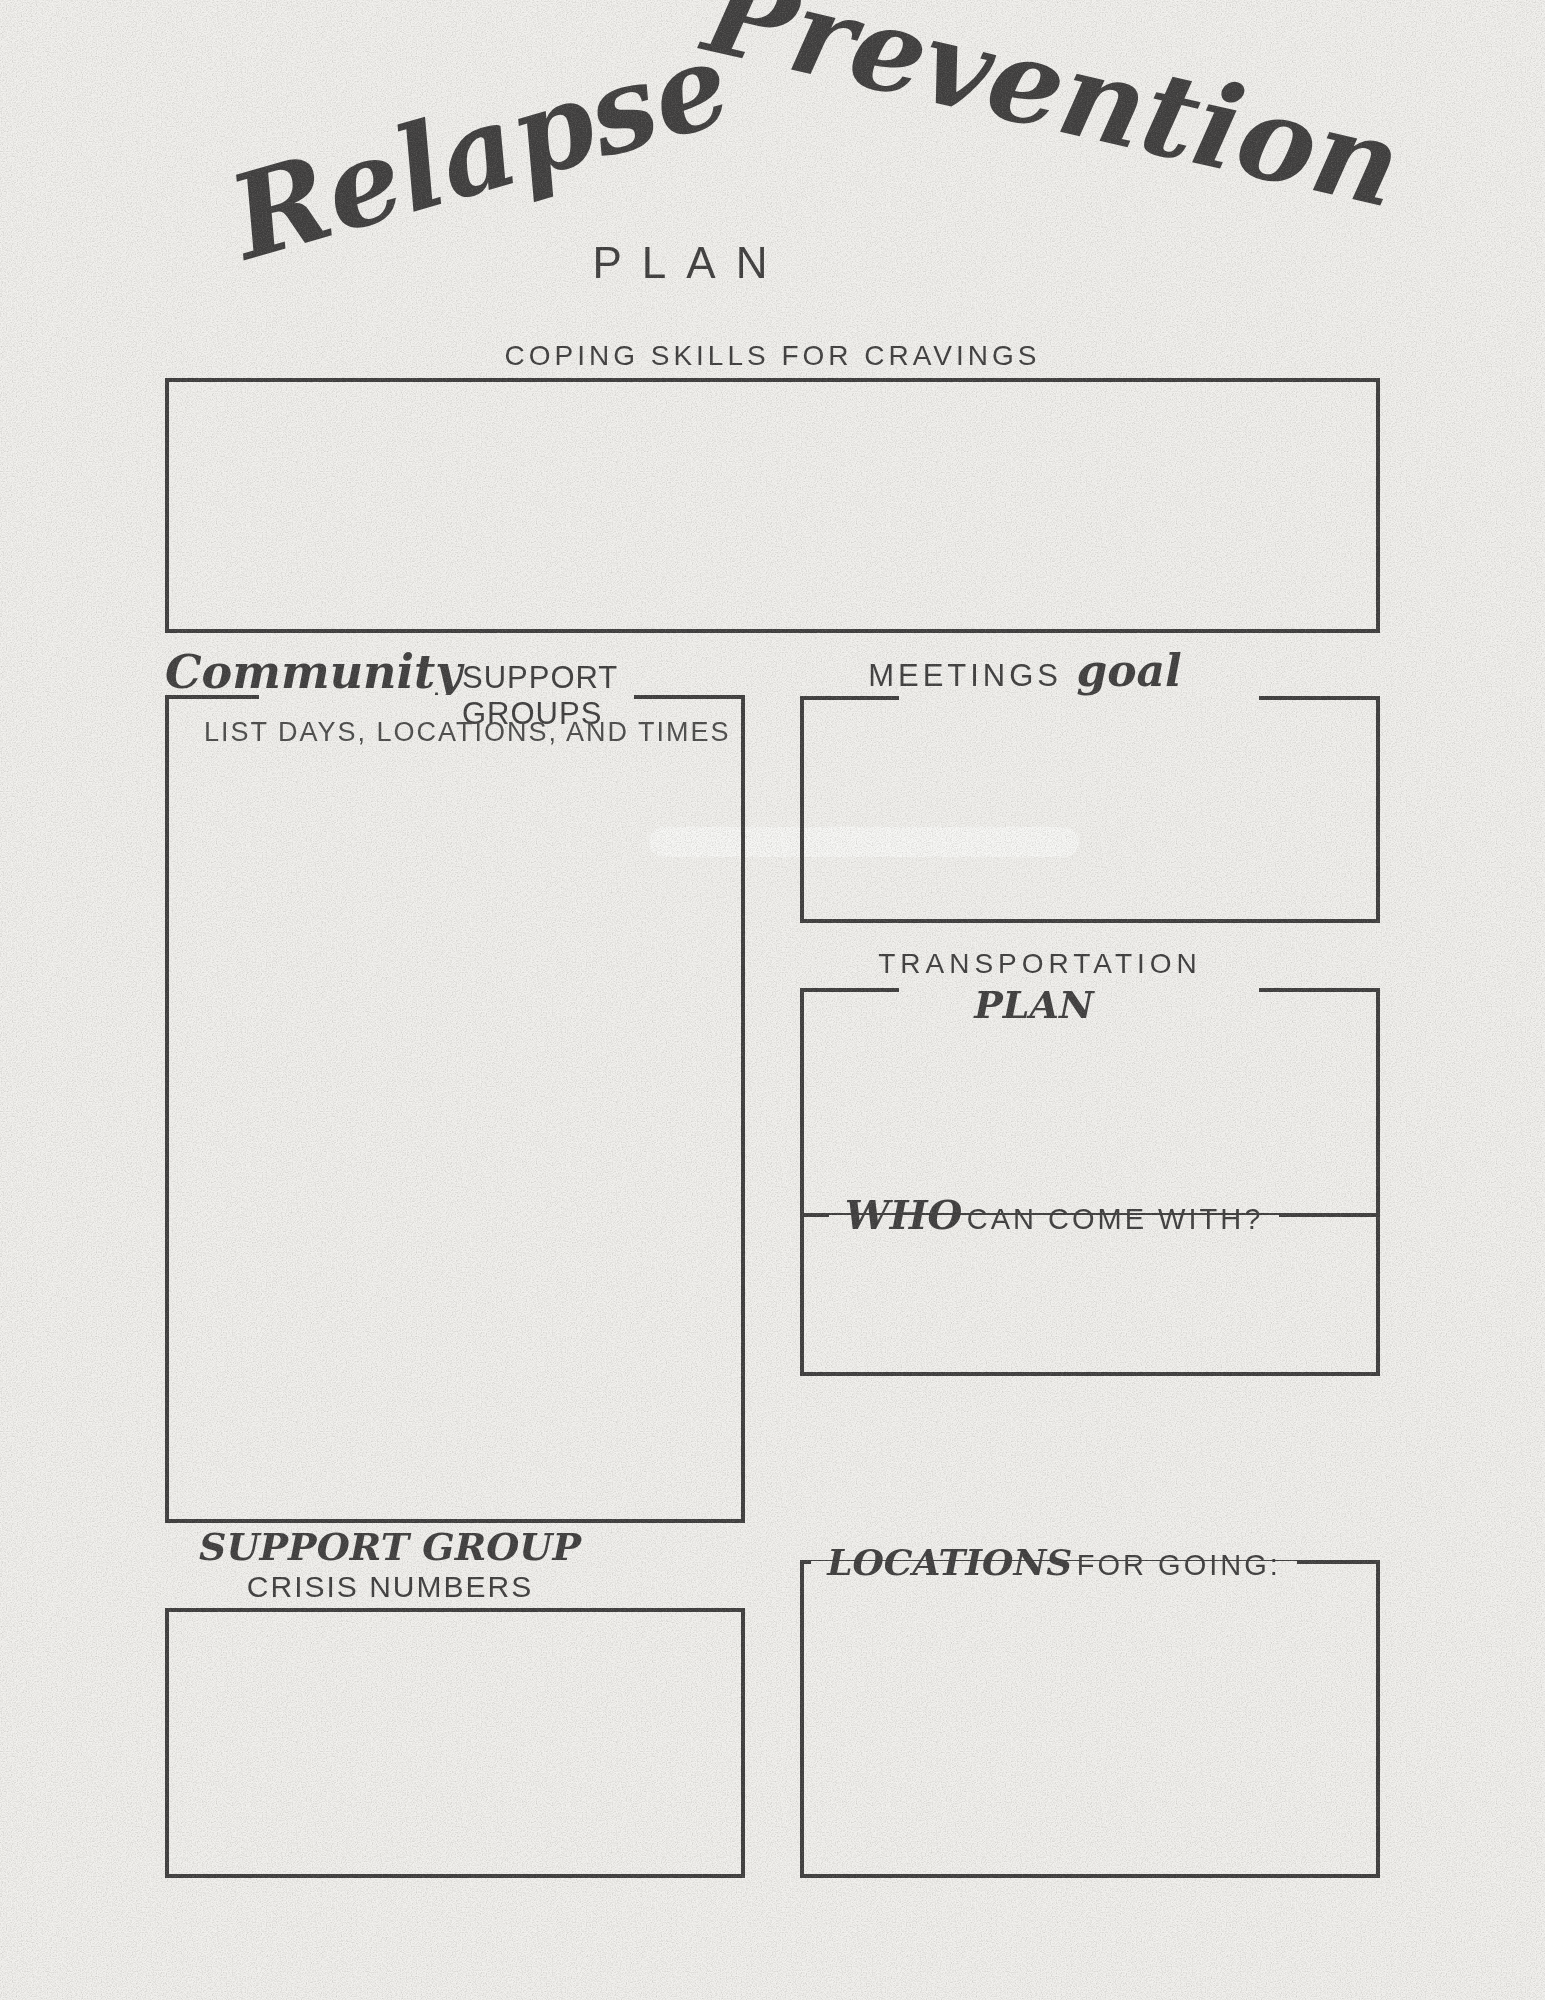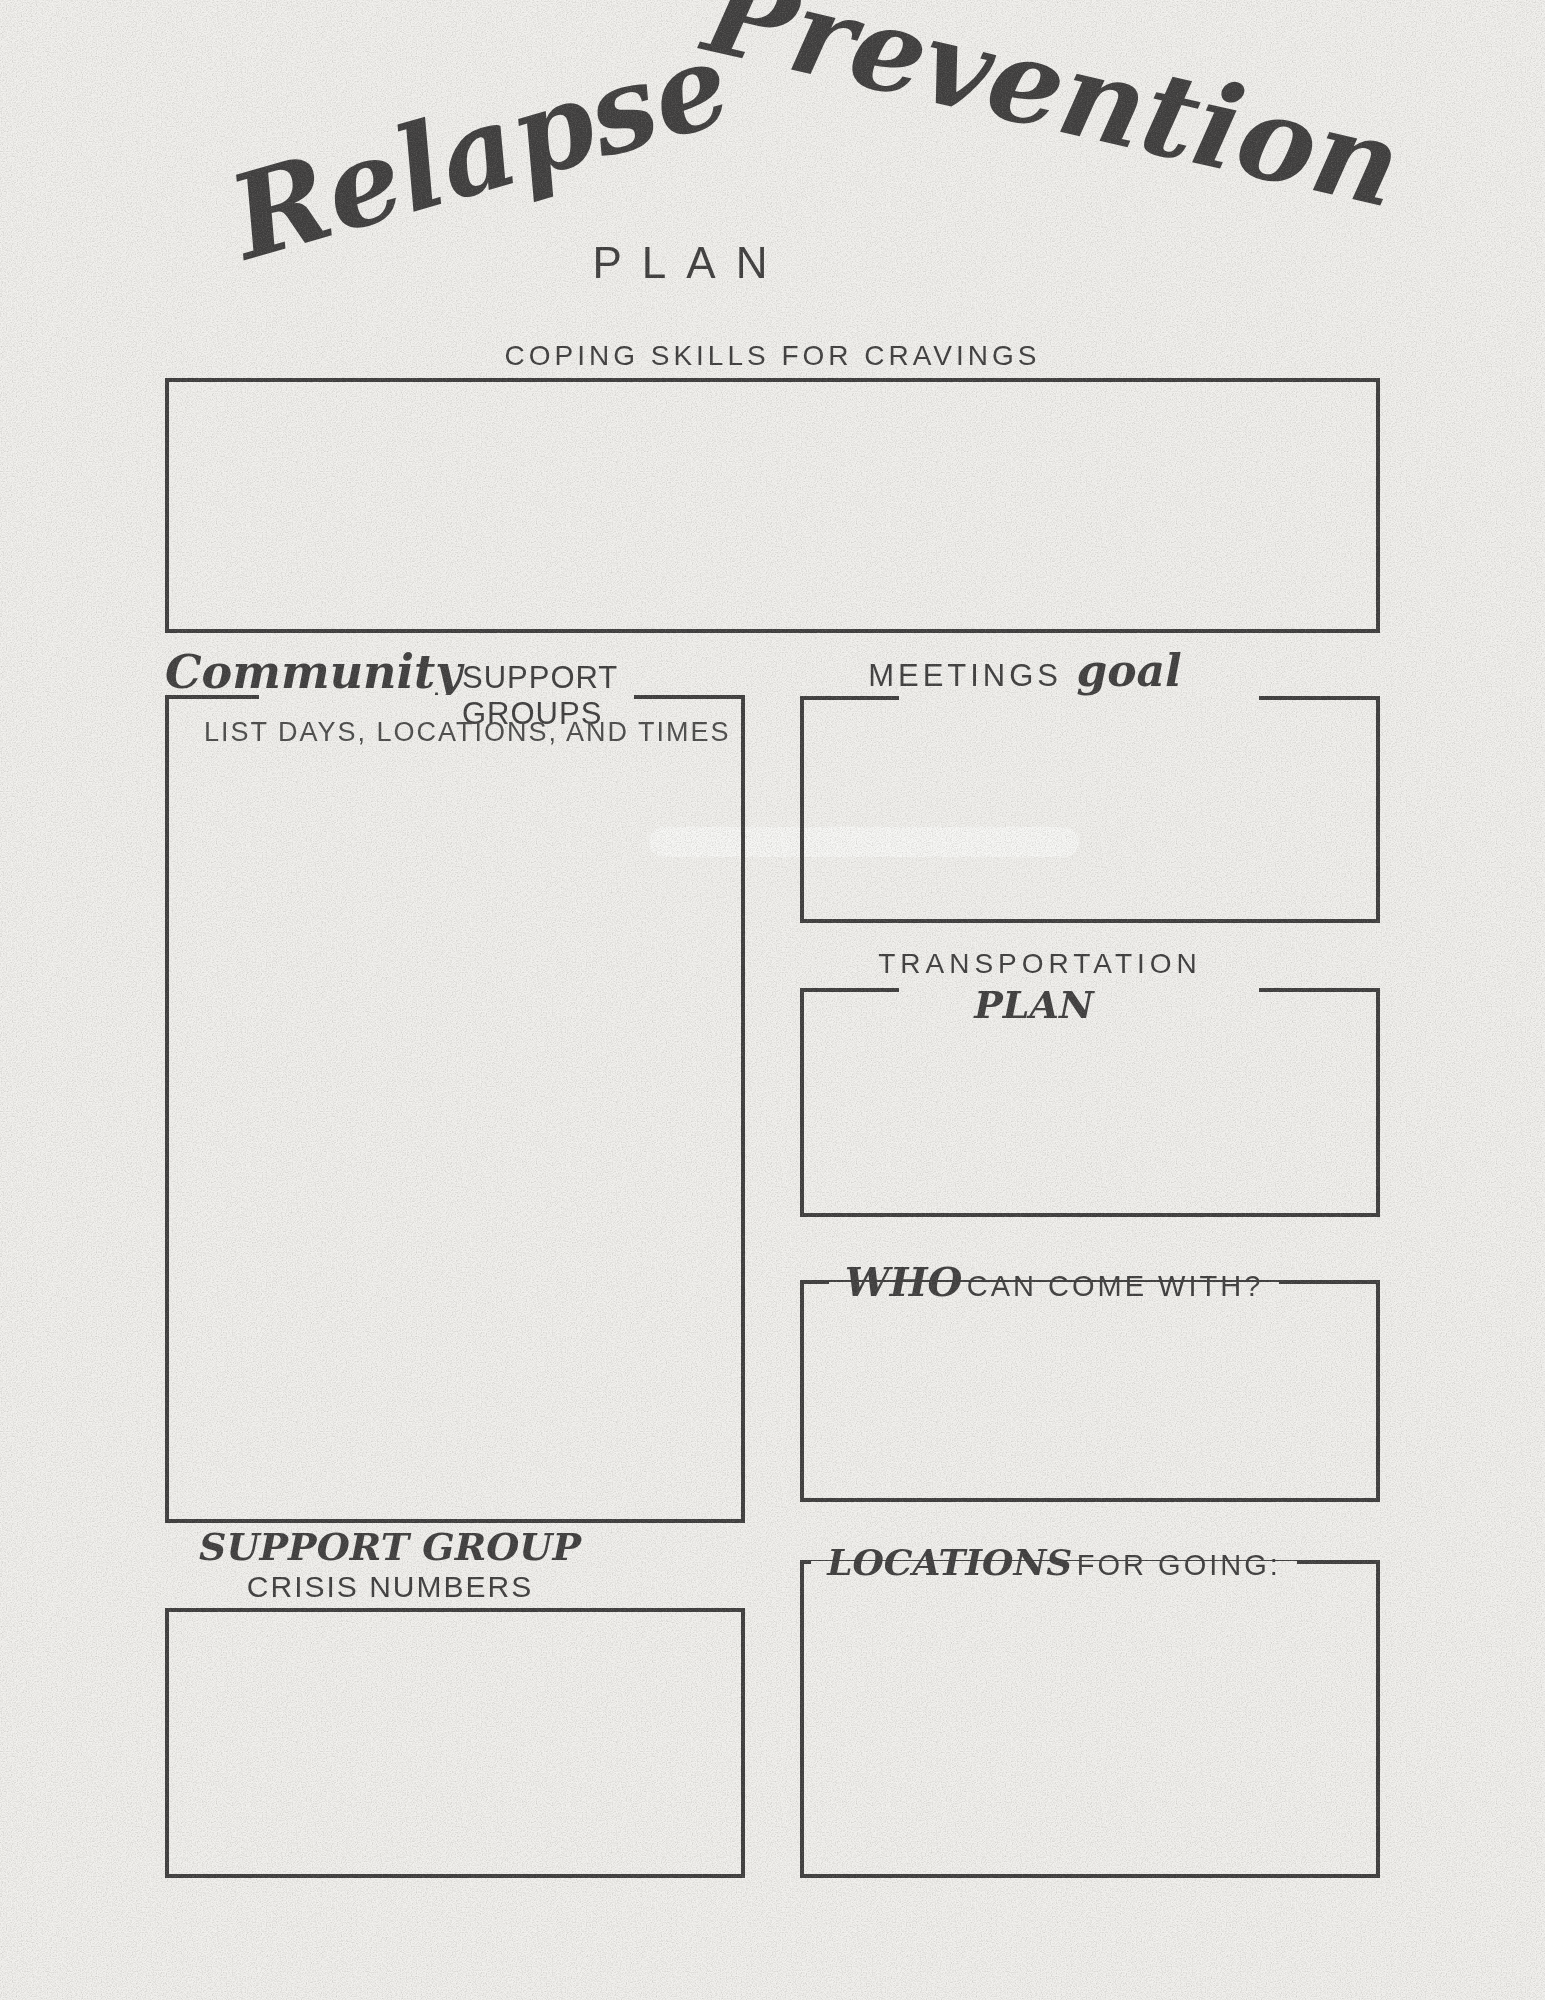--- a/index.html
+++ b/index.html
@@ -60,21 +60,21 @@
   .meetings-header{left:800px;top:645px;width:450px;text-align:center;}
   .meetings-header .caps{font-size:31px;letter-spacing:4px;}
   .meetings-header .script{font-size:44px;margin-left:10px;}
   .meetings-box{left:800px;top:696px;width:580px;height:227px;}
   .meetings-box .topgap{left:95px;width:360px;}
   .perweek{padding:14px 10px 0 12px;font-size:27px;letter-spacing:2px;color:var(--muted);}
   .transport-label{left:800px;top:948px;width:480px;font-size:28px;letter-spacing:5px;}
   .transport-box{left:800px;top:988px;width:580px;height:229px;}
   .transport-box .topgap{left:95px;width:360px;}
   .transport-plan{position:absolute;top:-8px;left:0;width:460px;text-align:center;font-size:38px;line-height:1.1;}
-  .who-box{left:800px;top:1280px;width:580px;height:222px;}
+  .who-box{left:800px;top:1213px;width:580px;height:163px;}
   .legend{position:absolute;top:-26px;left:0;width:500px;text-align:center;line-height:48px;white-space:nowrap;}
   .legend .bg{background:var(--paper);padding:0 16px;}
   .legend .script{font-size:40px;}
   .legend .caps{font-size:29px;letter-spacing:3px;}
   .motivation-box{left:800px;top:1560px;width:580px;height:318px;}
   .motivation-box .legend .script{font-size:36px;}
   
   .noise{position:absolute;left:0;top:0;z-index:50;pointer-events:none;}
 </style>
 </head>

